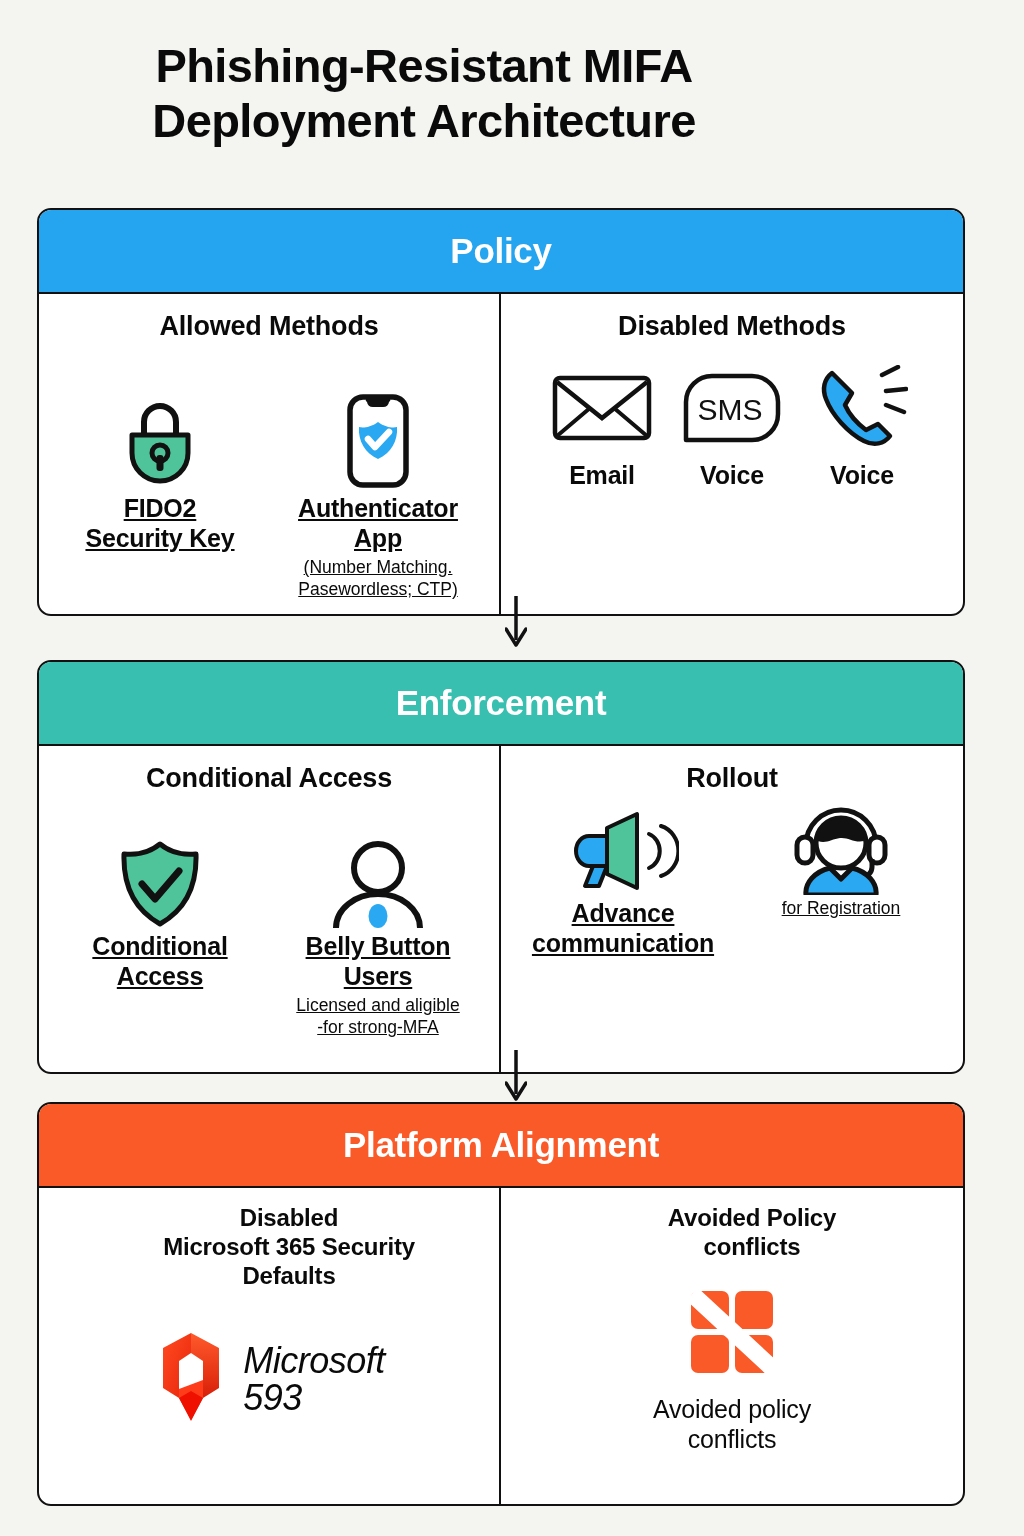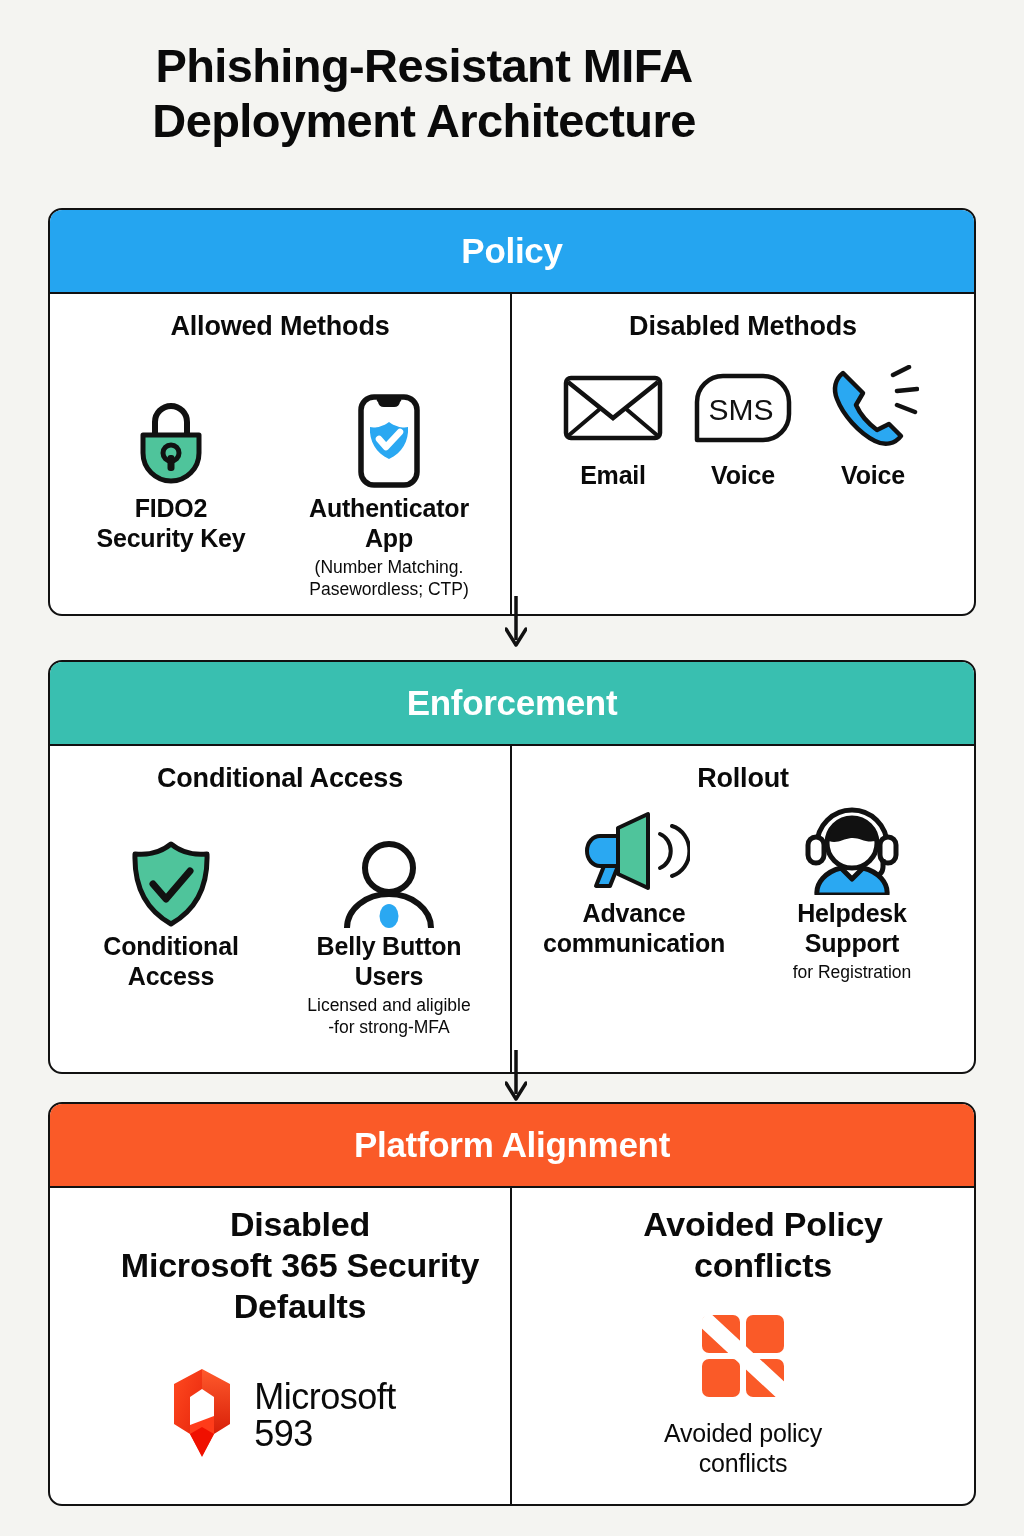--- a/index.html
+++ b/index.html
@@ -14,21 +14,21 @@
 
   .title {
     position: absolute; left: 0; top: 38px; width: 848px;
     text-align: center;
     font-size: 47px; font-weight: 700; line-height: 1.18;
     letter-spacing: -0.6px;
   }
   .title .l2 { display: block; }
 
   .card {
-    position: absolute; left: 48px; width: 928px;
+    position: absolute; left: 37px; width: 928px;
     background: #ffffff;
     border: 2.5px solid #111;
     border-radius: 14px;
     overflow: hidden;
   }
   .card-policy      { top: 208px; height: 408px; }
   .card-enforce     { top: 652px; height: 414px; margin-top: 8px; }
   .card-platform    { top: 1102px; height: 404px; }
 
   .band {
@@ -49,46 +49,46 @@
     position: relative;
     padding: 16px 12px 10px;
     display: flex; flex-direction: column; align-items: center;
   }
   .col.left { border-right: 2.5px solid #111; gap: 33px; }
 
   .col-head {
     font-size: 27px; font-weight: 700; text-align: center;
     line-height: 1.2; letter-spacing: -0.2px;
   }
-  .col-head.multi { font-size: 34px; margin-left: 40px; }
+  .col-head.multi { font-size: 24px; margin-left: 40px; }
 
   .items { display: flex; justify-content: center; width: 100%; }
   .items-2 { gap: 18px; }
   .items-3 { gap: 10px; }
 
   .item { display: flex; flex-direction: column; align-items: center; width: 100%; }
-  .item-2 { width: 200px; }
+  .item-2 { width: 200px; text-decoration: underline; }
   .item-3 { width: 120px; }
 
   .icon-box {
     height: 96px; display: flex; align-items: center; justify-content: center;
   }
   .icon-box.sm { height: 86px; }
 
   .item-label {
     font-size: 25px; font-weight: 700; text-align: center; line-height: 1.2;
     margin-top: 4px; letter-spacing: -0.2px;
   }
   .item-label.thin { font-weight: 400; }
   .item-sub {
     font-size: 17.5px; font-weight: 400; text-align: center; line-height: 1.25;
     margin-top: 4px;
   }
 
-  .m365row { display: flex; align-items: center; gap: 14px; margin-top: 8px; }
+  .m365row { display: flex; align-items: center; gap: 14px; margin-top: 8px; font-style: italic; }
   .m365txt { font-size: 36px; font-weight: 400; line-height: 1.05; letter-spacing: -0.5px; }
 
   .arrow { position: absolute; left: 505px; width: 22px; }
   .arrow svg { display: block; }
   .arrow-1 { top: 596px; }
   .arrow-2 { top: 1050px; }
 </style>
 </head>
 <body>
 
@@ -263,24 +263,20 @@
               <svg width="94" height="88" viewBox="0 0 94 88">
                 <path d="M12 46 v-8 a35 35 0 0 1 70 0 v8" fill="none" stroke="#111" stroke-width="5"></path>
                 <rect x="3" y="30" width="16" height="26" rx="8" fill="#fff" stroke="#111" stroke-width="5"></rect>
                 <rect x="75" y="30" width="16" height="26" rx="8" fill="#fff" stroke="#111" stroke-width="5"></rect>
                 <circle cx="47" cy="36" r="25" fill="#fff" stroke="#111" stroke-width="5"></circle>
                 <path d="M24 34 a23 23 0 0 1 46 0 c-10 2 -16 -4 -24 -3 c-8 1 -14 6 -22 3 z" fill="#111"></path>
                 <path d="M78 52 v8 a10 10 0 0 1 -10 10 h-6" fill="none" stroke="#111" stroke-width="5"></path>
                 <rect x="54" y="63" width="12" height="13" rx="4" fill="#fff" stroke="#111" stroke-width="4.5"></rect>
                 <path d="M12 88 a35 26 0 0 1 24 -27 l11 11 l11 -11 a35 26 0 0 1 24 27 z" fill="#2aa8f2" stroke="#111" stroke-width="5" stroke-linejoin="round"></path>
               </svg>
-            </div>
-            <div class="item-label">
-              <span>Helpdesk</span><br>
-              <span>Support</span>
             </div>
             <div class="item-sub">for Registration</div>
           </div>
 
         </div>
       </div>
 
     </div>
   </div>
 

